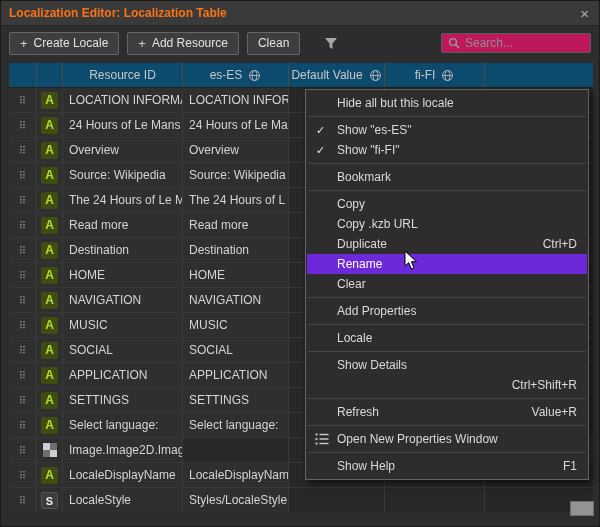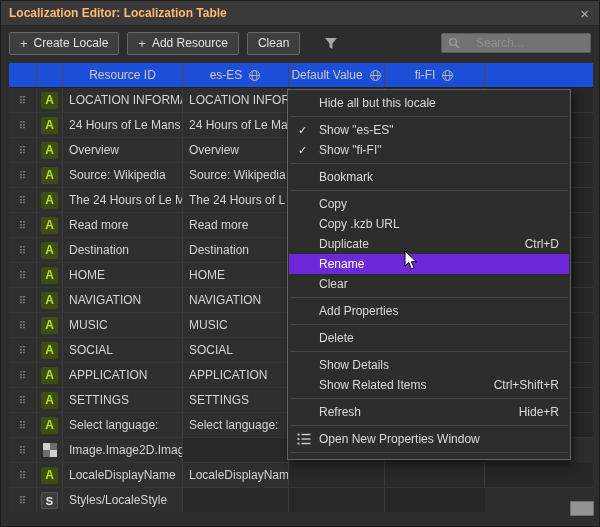--- a/index.html
+++ b/index.html
@@ -1,54 +1,54 @@
 <!DOCTYPE html>
 <html><head>
 <meta charset="utf-8">
 <style>
   html,body{margin:0;padding:0;background:#222;}
   .window{width:600px;height:527px;position:relative;overflow:hidden;box-sizing:border-box;
     background:#2d2d2d;border:1px solid #1b1b1b;
     font-family:"Liberation Sans","DejaVu Sans",sans-serif;font-size:12px;color:#d8d8d8;}
   
   .titlebar{height:24px;display:flex;align-items:center;padding:0 8px;background:#3a3a3a;border-bottom:1px solid #242424;}
-  .title{font-weight:bold;color:#fdba74;}
+  .title{font-weight:bold;color:#f97316;}
   .close{margin-left:auto;color:#b2b2b2;font-size:15px;line-height:1;padding:0 2px;}
   
   .toolbar{display:flex;align-items:center;height:34px;padding:0 8px;gap:8px;}
   .btn{display:inline-flex;align-items:center;gap:6px;height:21px;padding:0 10px;background:#3e3e3e;
     border:1px solid #666;border-radius:2px;color:#e2e2e2;white-space:nowrap;}
   .btn .plus{font-size:13px;color:#d0d0d0;}
   .filter{margin-left:16px;display:flex;align-items:center;}
-  .search{margin-left:auto;display:flex;align-items:center;gap:14px;width:150px;height:20px;background:#737373;
+  .search{margin-left:auto;display:flex;align-items:center;gap:3px;width:150px;height:20px;background:#be185d;
     border:1px solid #5c5c5c;border-radius:2px;padding:0 6px;box-sizing:border-box;}
   .search input{flex:1;background:transparent;border:0;outline:0;color:#cfcfcf;min-width:0;
     font-family:"Liberation Sans","DejaVu Sans",sans-serif;font-size:12px;}
   .search input::placeholder{color:#8f8f8f;}
   
   .table{position:absolute;left:8px;top:62px;right:6px;bottom:14px;overflow:hidden;}
   .grid{display:grid;grid-template-columns:28px 26px 120px 106px 96px 100px 1fr;}
-  .thead{height:24px;background:#1d4ed8;border-bottom:1px solid #222;}
+  .thead{height:24px;background:#0c4a6e;border-bottom:1px solid #222;}
   .thead .hcell{display:flex;align-items:center;justify-content:center;gap:6px;color:#cactus;color:#c9c9c9;
     border-right:1px solid #4a4a4a;overflow:hidden;white-space:nowrap;}
   .trow{height:25px;}
   .cell{border-right:1px solid #3a3a3a;border-bottom:1px solid #363636;overflow:hidden;white-space:nowrap;
     display:flex;align-items:center;}
   .cell.grip,.cell.iconcell,.cell.rid,.cell.dval{background:#2f2f2f;}
   .cell.loc{background:#282828;}
   .cell.filler{background:#262626;border-right:none;}
   .cell.grip{justify-content:center;color:#8f8f8f;font-size:10px;}
   .cell.iconcell{justify-content:center;}
   .cell.rid,.cell.dval{padding-left:6px;color:#d4d4d4;}
   .icoA{display:inline-block;width:17px;height:17px;background:#3f4d12;color:#b5de2e;font-weight:bold;
     text-align:center;line-height:17px;border-radius:2px;font-size:12px;}
   .icoS{display:inline-block;width:17px;height:17px;background:#3c3c3c;color:#e8e8e8;font-weight:bold;
     text-align:center;line-height:17px;border-radius:2px;font-size:11px;border:1px solid #555;box-sizing:border-box;}
   
-  .menu{position:absolute;left:286px;top:88px;width:284px;background:#2d2d2d;border:1px solid #636363;
+  .menu{position:absolute;left:304px;top:88px;width:284px;background:#2d2d2d;border:1px solid #636363;
     padding:3px 1px;box-sizing:border-box;z-index:5;box-shadow:3px 4px 8px rgba(0,0,0,.55);}
   .menu-item{position:relative;display:flex;align-items:center;height:20px;padding:0 10px 0 30px;color:#dadada;}
   .menu-item.hl{background:#6d28d9;color:#fff;}
   .check{position:absolute;left:9px;font-size:11px;color:#e8e8e8;}
   .mi-icon{position:absolute;left:8px;display:flex;align-items:center;}
   .mi-label{overflow:hidden;white-space:nowrap;}
   .mi-short{margin-left:auto;padding-left:24px;color:inherit;}
   .menu-sep{border-top:1px solid #474747;margin:3px 1px;}
   
   .cursor{position:absolute;left:403px;top:249px;z-index:9;pointer-events:none;}
@@ -337,20 +337,21 @@
           <div class="cell loc"></div>
           <div class="cell filler"></div>
         </div>
         <div class="grid trow">
           <div class="cell grip">
             <span>⠿</span>
           </div>
           <div class="cell iconcell">
             <span class="icoS">S</span>
           </div>
+          <div class="cell rid">LocaleStyle</div>
           <div class="cell dval">Styles/LocaleStyle</div>
           <div class="cell loc"></div>
           <div class="cell loc"></div>
           <div class="cell filler"></div>
         </div>
       </div>
   </div>
 
   <div class="menu">
       <div class="menu-item">
@@ -385,54 +386,57 @@
       </div>
       <div class="menu-item">
         <span class="mi-label">Clear</span>
       </div>
       <div class="menu-sep"></div>
       <div class="menu-item">
         <span class="mi-label">Add Properties</span>
       </div>
       <div class="menu-sep"></div>
       <div class="menu-item">
-        <span class="mi-label">Delete</span>
+        <span class="mi-label">Locale</span>
       </div>
       <div class="menu-sep"></div>
       <div class="menu-item">
         <span class="mi-label">Show Details</span>
       </div>
       <div class="menu-item">
-        <span class="mi-label">Show Related Items</span>
         <span class="mi-short">Ctrl+Shift+R</span>
       </div>
       <div class="menu-sep"></div>
       <div class="menu-item">
         <span class="mi-label">Refresh</span>
-        <span class="mi-short">Hide+R</span>
+        <span class="mi-short">Value+R</span>
       </div>
       <div class="menu-sep"></div>
       <div class="menu-item">
         <span class="mi-icon">
           <svg width="14" height="12" viewBox="0 0 14 12">
             <g stroke="#cfcfcf" stroke-width="1.4">
               <line x1="4.5" y1="1.5" x2="13.5" y2="1.5"></line>
               <line x1="4.5" y1="6" x2="13.5" y2="6"></line>
               <line x1="4.5" y1="10.5" x2="13.5" y2="10.5"></line>
             </g>
             <g fill="#cfcfcf">
               <rect x="0.5" y="0.6" width="2" height="1.8"></rect>
               <rect x="0.5" y="5.1" width="2" height="1.8"></rect>
               <rect x="0.5" y="9.6" width="2" height="1.8"></rect>
             </g>
           </svg>
         </span>
         <span class="mi-label">Open New Properties Window</span>
       </div>
       <div class="menu-sep"></div>
+      <div class="menu-item">
+        <span class="mi-label">Show Help</span>
+        <span class="mi-short">F1</span>
+      </div>
     </div>
 
   <div class="cursor">
     <svg width="16" height="22" viewBox="0 0 16 22">
       <path d="M1 1 L1 16 L4.8 12.6 L7.3 19 L10 17.9 L7.4 11.7 L12.5 11.7 Z" fill="#ffffff" stroke="#000000" stroke-width="1"></path>
     </svg>
   </div>
 
   <div class="scorner"></div>
 

